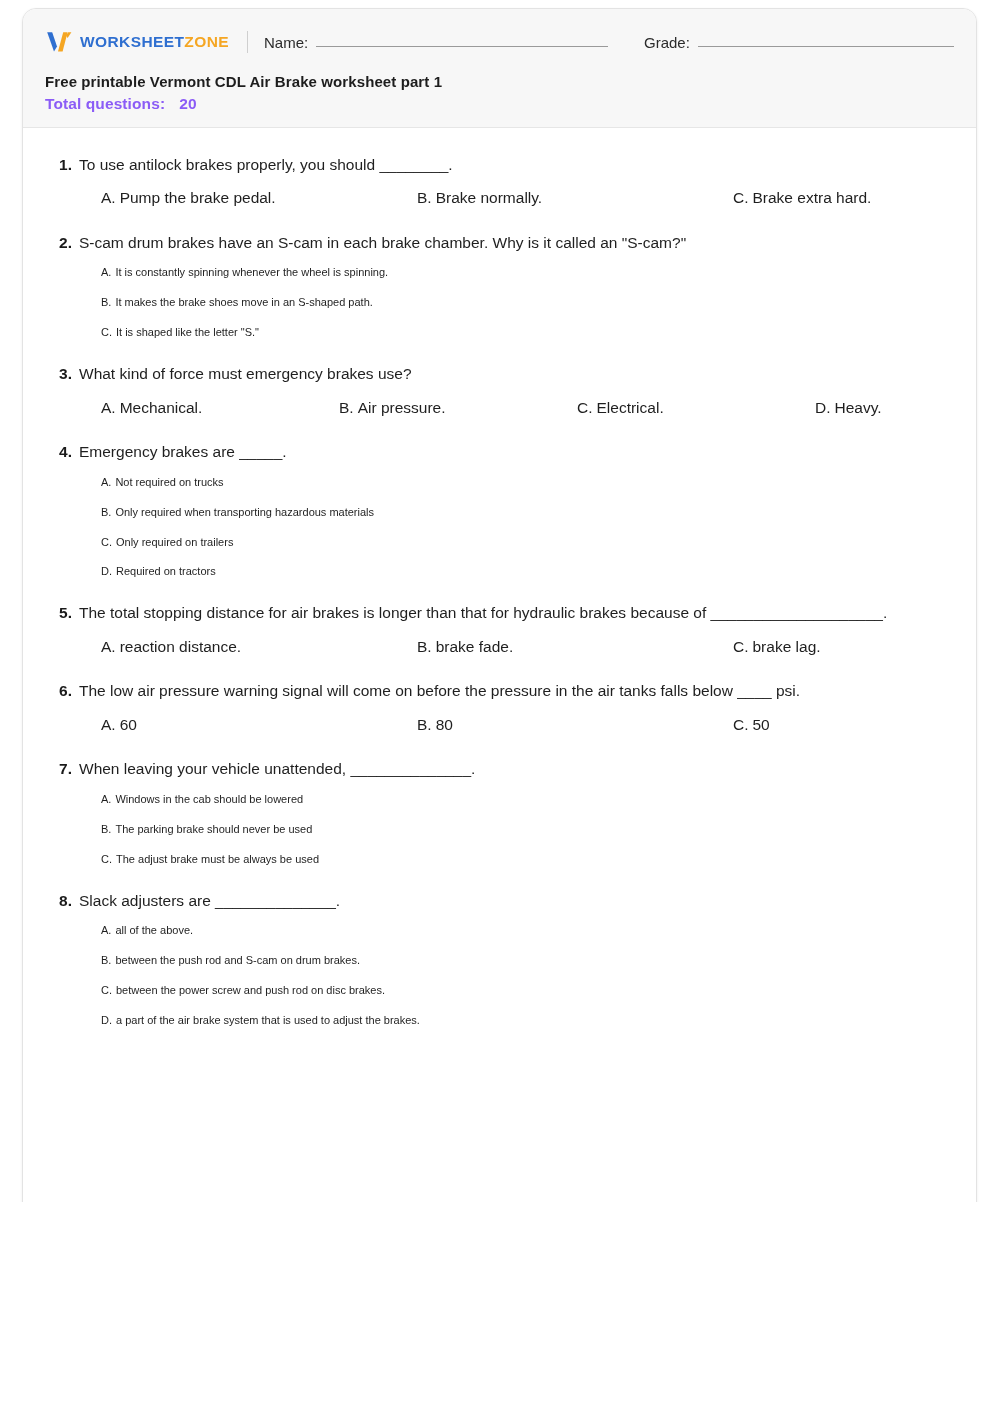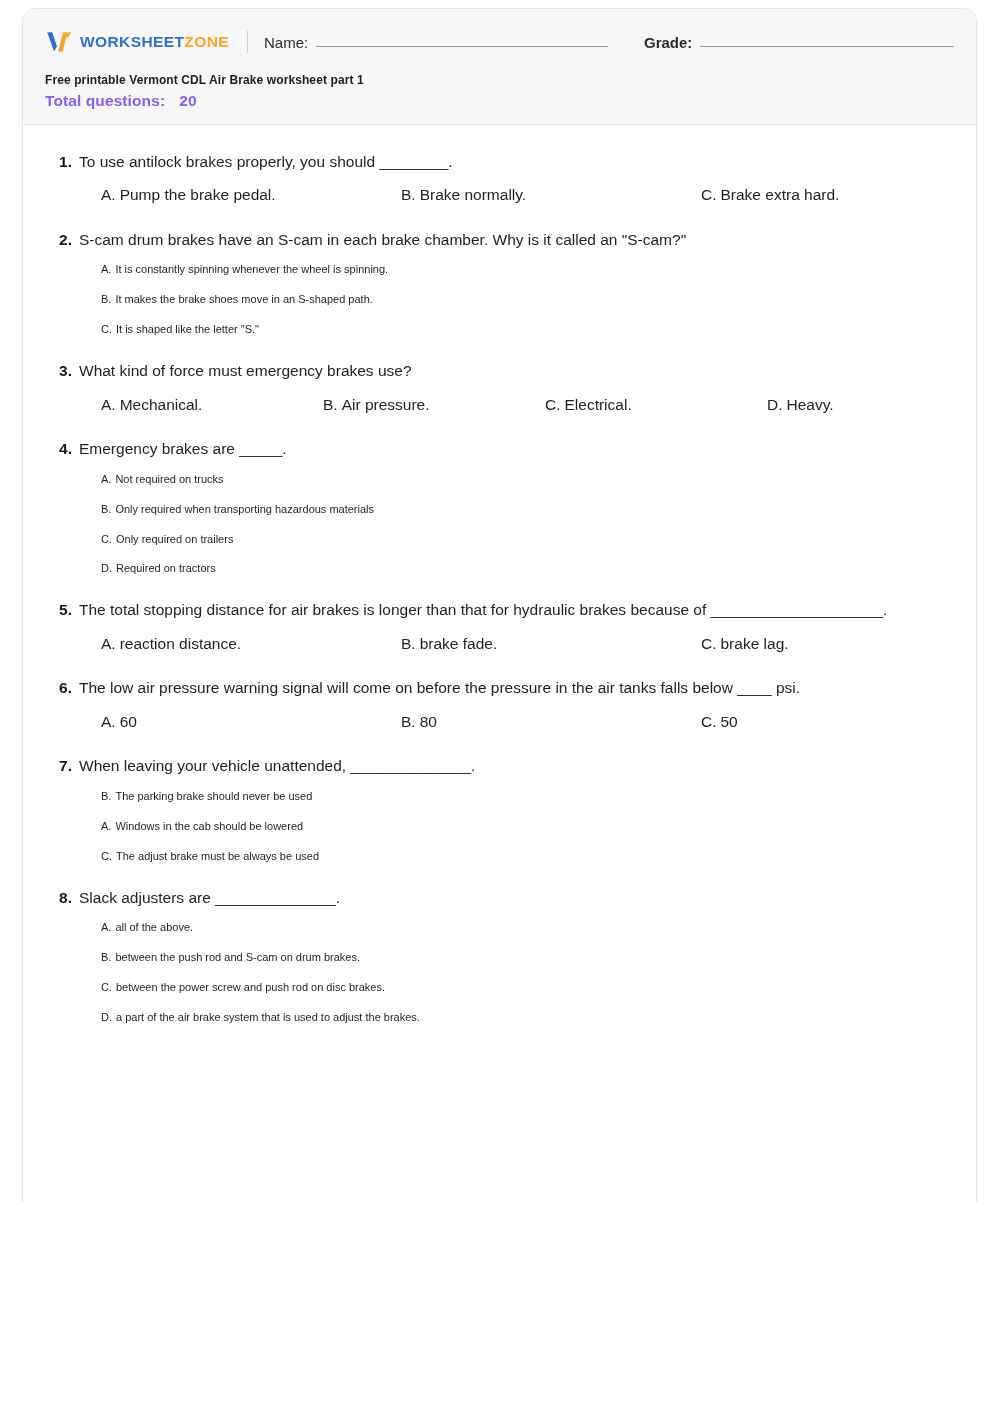--- a/index.html
+++ b/index.html
@@ -87,25 +87,25 @@
     white-space: nowrap;
     flex: 0 0 auto;
   }
   .field-line {
     flex: 1 1 auto;
     border-bottom: 1px solid #9a9a9a;
     margin-left: 8px;
     height: 13px;
   }
   .field.name { max-width: 425px; }
-  .field.grade { max-width: 310px; margin-left: 36px; font-weight: bold; }
+  .field.grade { max-width: 310px; margin-left: 36px; }
 
   .header-title {
     margin-top: 16px;
-    font-size: 12px;
+    font-size: 15px;
     font-weight: 700;
     color: #1d1d1d;
     letter-spacing: 0.1px;
   }
   .header-sub {
     margin-top: 5px;
     font-size: 15.5px;
     font-weight: 700;
     color: #8b5cf6;
     letter-spacing: 0.1px;
@@ -150,20 +150,21 @@
     line-height: 1.45;
     padding-left: 22px;
     margin-bottom: 14px;
   }
   .options.stacked .opt:last-child { margin-bottom: 0; }
 
   
   .options.cols {
     display: flex;
     padding-left: 22px;
+    gap: 16px;
   }
   .options.cols .opt {
     font-size: 15.5px;
     color: #1f1f1f;
     line-height: 1.45;
   }
   .options.cols.c3 .opt { width: 300px; }
   .options.cols.c3 .opt:last-child { width: auto; }
   .options.cols.c4 .opt { width: 222px; }
   .options.cols.c4 .opt:last-child { width: auto; }
@@ -323,22 +324,22 @@
             <div class="opt"><span class="opt-letter">C.</span><span>50</span></div>
           </div>
         </div>
       </div>
 
       <div class="question">
         <div class="q-num">7.</div>
         <div class="q-body">
           <div class="q-text">When leaving your vehicle unattended, ______________.</div>
           <div class="options stacked">
+            <div class="opt"><span class="opt-letter">A.</span><span>Windows in the cab should be lowered</span></div>
             <div class="opt"><span class="opt-letter">B.</span><span>The parking brake should never be used</span></div>
-            <div class="opt"><span class="opt-letter">A.</span><span>Windows in the cab should be lowered</span></div>
             <div class="opt"><span class="opt-letter">C.</span><span>The adjust brake must be always be used</span></div>
           </div>
         </div>
       </div>
 
       <div class="question">
         <div class="q-num">8.</div>
         <div class="q-body">
           <div class="q-text">Slack adjusters are ______________.</div>
           <div class="options stacked">

